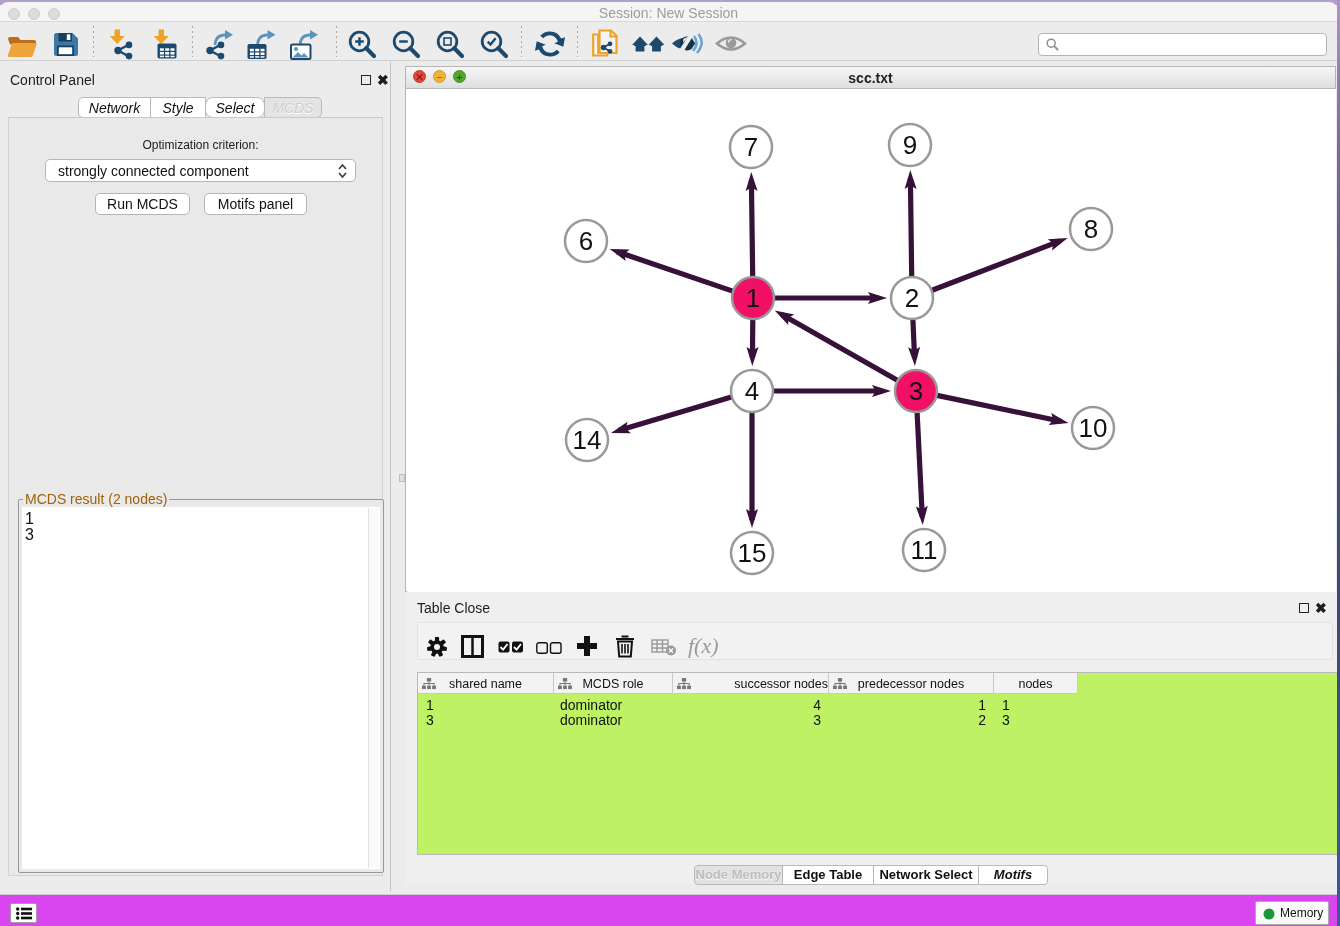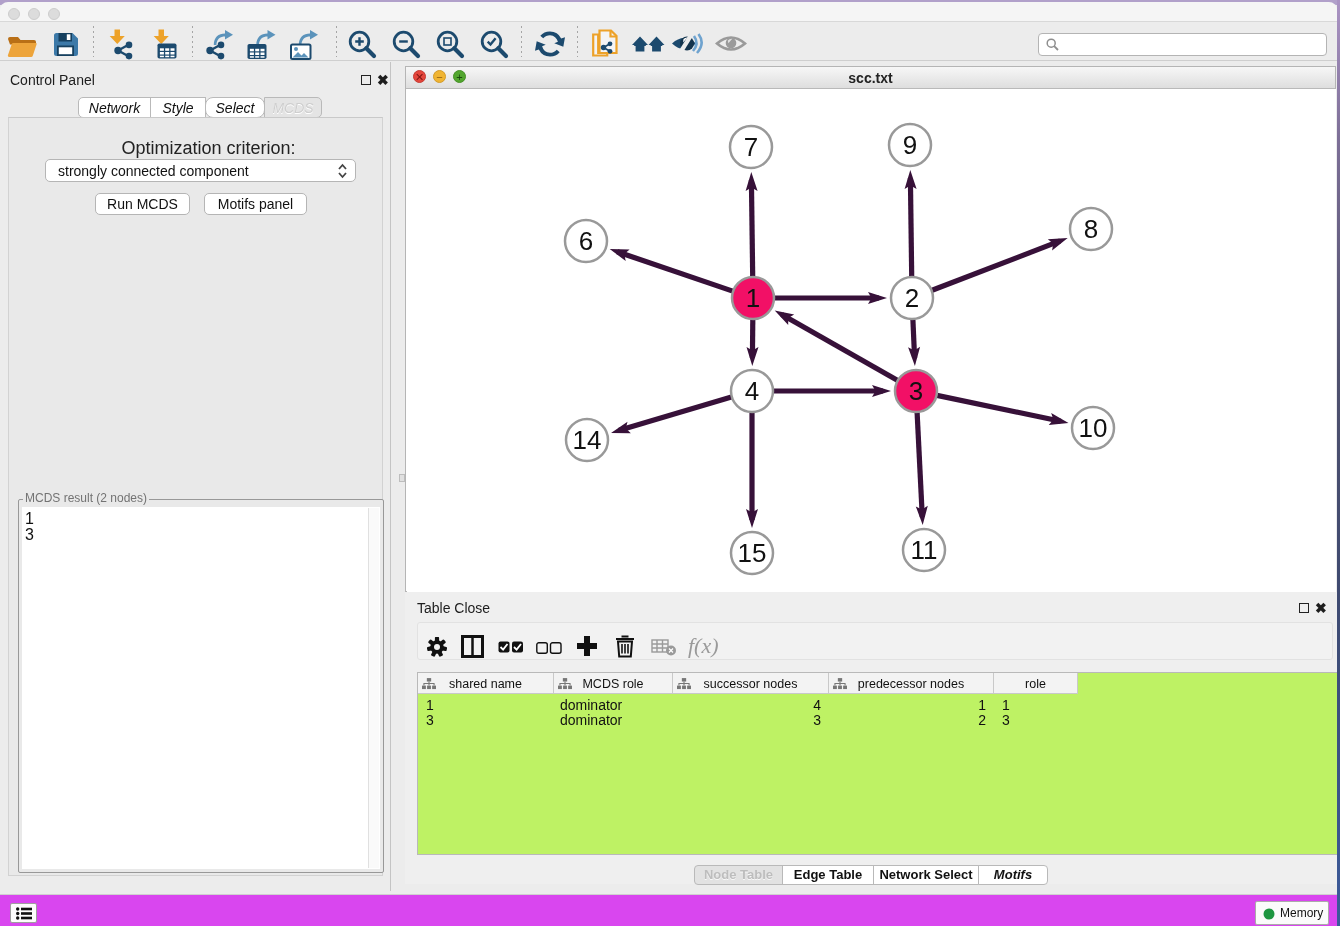--- a/index.html
+++ b/index.html
@@ -29,27 +29,27 @@
 #cpanel { left:0; top:62px; width:391px; height:829px; background:#ececec; border-right:1px solid #c4c4c4; }
 #cpanel .ptitle { position:absolute; left:10px; top:10px; font-size:14px; color:#1d1d1d; }
 .sqico { position:absolute; width:10px; height:10px; border:1.5px solid #222; }
 .xico { position:absolute; font-size:14px; font-weight:bold; color:#1d1d1d; }
 
 
 .tab { position:absolute; top:0; height:21px; background:#fff; border:1px solid #b9b9b9; font-size:14px; color:#111; text-align:center; line-height:20px; }
 #tabrow { left:0; top:35px; width:391px; height:21px;font-style:italic; }
 #cpcontent { left:8px; top:55px; width:375px; height:759px; background:#e9e9e9; border:1px solid #d2d2d2; border-top:1px solid #c9c9c9; }
 
-#optlabel { left:12px; top:20px; width:375px; text-align:center; font-size:18px; color:#222; }
+#optlabel { left:4px; top:20px; width:375px; text-align:center; font-size:12px; color:#222; }
 #dropdown { left:36px; top:41px; width:311px; height:23px; background:#fff; border:1px solid #b5b5b5; border-radius:5px; font-size:14px; color:#111; line-height:22px; padding-left:12px; }
 .btn { position:absolute; height:22px; background:#fff; border:1px solid #b5b5b5; border-radius:5px; font-size:14px; color:#111; text-align:center; line-height:20px; }
 
 #fieldset { left:9px; top:381px; width:366px; height:374px; border:1px solid #989898; border-radius:2px; background:#e9e9e9; }
 #fswhite { position:absolute; left:3px; top:7px; width:358px; height:362px; background:#fff; }
-#legend { position:absolute; left:4px; top:-9px; background:#e9e9e9; padding:0 2px; font-size:12px; color:#737373; }
+#legend { position:absolute; left:4px; top:-9px; background:#e9e9e9; padding:0 2px; font-size:14px; color:#a16207; }
 #resulttext { position:absolute; left:6px; top:11px; font-size:16px; color:#111; line-height:16px; }
 #rscroll { position:absolute; right:4px; top:8px; width:11px; height:360px; background:#fafafa; border-left:1px solid #e0e0e0; }
 
 
 #vgrip { left:399px; top:474px; width:6px; height:8px; background:#e0e0e0; border:1px solid #bdbdbd; }
 #hgrip { left:866px; top:588px; width:9px; height:6px; background:#e0e0e0; border:1px solid #bdbdbd; }
 
 
 #netwin { left:405px; top:66px; width:931px; height:526px; background:#fff; border:1px solid #b5b5b5; }
 #nettitle { position:absolute; left:0; top:0; width:929px; height:22px; background:linear-gradient(#f7f7f7,#dedede); border-bottom:1px solid #b9b9b9; }
@@ -75,20 +75,21 @@
 </style>
 </head>
 <body>
 <div class="abs" id="appwin"></div>
 <div class="abs" id="topstrip"></div>
 
 <div class="abs" id="titlebar">
   <div class="tl t1"></div>
     <div class="tl t2"></div>
     <div class="tl t3"></div>
+  <div id="wintitle">Session: New Session</div>
 </div>
 
 <div class="abs" id="toolbar">
 <div id="searchbox"></div>
 <svg width="13" height="13" viewBox="0 0 13 13" style="position:absolute; left:1046px; top:16px;">
       <circle cx="5.2" cy="5.2" r="4" fill="none" stroke="#8e8e8e" stroke-width="1.5"></circle>
       <path d="M8.2 8.2 L12 12" stroke="#8e8e8e" stroke-width="1.8"></path>
     </svg>
 <div class="abs" style="left:7px; top:10px; width:30px; height:26px;"><svg width="30" height="26" viewBox="0 0 30 26">
         <path d="M1 7 a2 2 0 0 1 2-2 h8 l2.5 3 h13.5 a2 2 0 0 1 2 2 v2.5 h-26 Z" fill="#b96f16"></path>
@@ -415,54 +416,54 @@
         </svg>shared name</div>
 <div class="hcell" style="left:136px; width:119px;"><svg width="14" height="12" viewBox="0 0 13 11" style="position:absolute;left:4px;top:5px;">
           <g fill="#777">
             <rect x="4.5" y="0" width="4" height="3.2"></rect>
             <rect x="0" y="7" width="3.6" height="3.2"></rect>
             <rect x="4.7" y="7" width="3.6" height="3.2"></rect>
             <rect x="9.4" y="7" width="3.6" height="3.2"></rect>
           </g>
           <path d="M6.5 3.2 L6.5 5 M1.8 7 L1.8 5 L11.2 5 L11.2 7 M6.5 5 L6.5 7" stroke="#777" fill="none" stroke-width="1"></path>
         </svg>MCDS role</div>
-<div class="hcell" style="left:255px; width:156px;"><svg width="14" height="12" viewBox="0 0 13 11" style="position:absolute;left:4px;top:5px;">
+<div class="hcell" style="left:255px; width:156px;text-align:right;"><svg width="14" height="12" viewBox="0 0 13 11" style="position:absolute;left:4px;top:5px;">
           <g fill="#777">
             <rect x="4.5" y="0" width="4" height="3.2"></rect>
             <rect x="0" y="7" width="3.6" height="3.2"></rect>
             <rect x="4.7" y="7" width="3.6" height="3.2"></rect>
             <rect x="9.4" y="7" width="3.6" height="3.2"></rect>
           </g>
           <path d="M6.5 3.2 L6.5 5 M1.8 7 L1.8 5 L11.2 5 L11.2 7 M6.5 5 L6.5 7" stroke="#777" fill="none" stroke-width="1"></path>
         </svg>successor nodes</div>
 <div class="hcell" style="left:411px; width:165px;"><svg width="14" height="12" viewBox="0 0 13 11" style="position:absolute;left:4px;top:5px;">
           <g fill="#777">
             <rect x="4.5" y="0" width="4" height="3.2"></rect>
             <rect x="0" y="7" width="3.6" height="3.2"></rect>
             <rect x="4.7" y="7" width="3.6" height="3.2"></rect>
             <rect x="9.4" y="7" width="3.6" height="3.2"></rect>
           </g>
           <path d="M6.5 3.2 L6.5 5 M1.8 7 L1.8 5 L11.2 5 L11.2 7 M6.5 5 L6.5 7" stroke="#777" fill="none" stroke-width="1"></path>
         </svg>predecessor nodes</div>
-<div class="hcell" style="left:576px; width:84px;">role</div>
+<div class="hcell" style="left:576px; width:84px;">nodes</div>
 <div class="rcell" style="left:8px; top:23.5px;">1</div>
 <div class="rcell" style="left:142px; top:23.5px;">dominator</div>
 <div class="rcell" style="left:255px; width:148px; top:23.5px; text-align:right;">4</div>
 <div class="rcell" style="left:411px; width:157px; top:23.5px; text-align:right;">1</div>
 <div class="rcell" style="left:584px; top:23.5px;">1</div>
 <div class="rcell" style="left:8px; top:39px;">3</div>
 <div class="rcell" style="left:142px; top:39px;">dominator</div>
 <div class="rcell" style="left:255px; width:148px; top:39px; text-align:right;">3</div>
 <div class="rcell" style="left:411px; width:157px; top:39px; text-align:right;">2</div>
 <div class="rcell" style="left:584px; top:39px;">3</div>
     </div>
 </div>
 
 <div class="abs" id="btabs">
-  <div class="btab" style="left:0; width:89px; background:#e2e2e2; color:#bdbdbd; font-weight:bold; text-shadow:0 1px 0 #f8f8f8; border-radius:4px 0 0 4px;">Node Table</div>
+  <div class="btab" style="left:0; width:89px; background:#e2e2e2; color:#bdbdbd; font-weight:bold; text-shadow:0 1px 0 #f8f8f8; border-radius:4px 0 0 4px;">Node Memory</div>
   <div class="btab" style="left:88px; width:92px;">Edge Table</div>
   <div class="btab" style="left:179px; width:106px;">Network Select</div>
   <div class="btab" style="left:284px; width:70px; border-radius:0 4px 4px 0;font-style:italic;">Motifs</div>
 </div>
 
 <div class="abs" id="statusbar">
   <div id="listbtn">
     <svg width="16" height="13" viewBox="0 0 16 13" style="position:absolute;left:5px;top:3px;">
       <circle cx="1.7" cy="2" r="1.7" fill="#111"></circle>
         <rect x="5" y="0.7" width="11" height="2.6" fill="#111"></rect>

